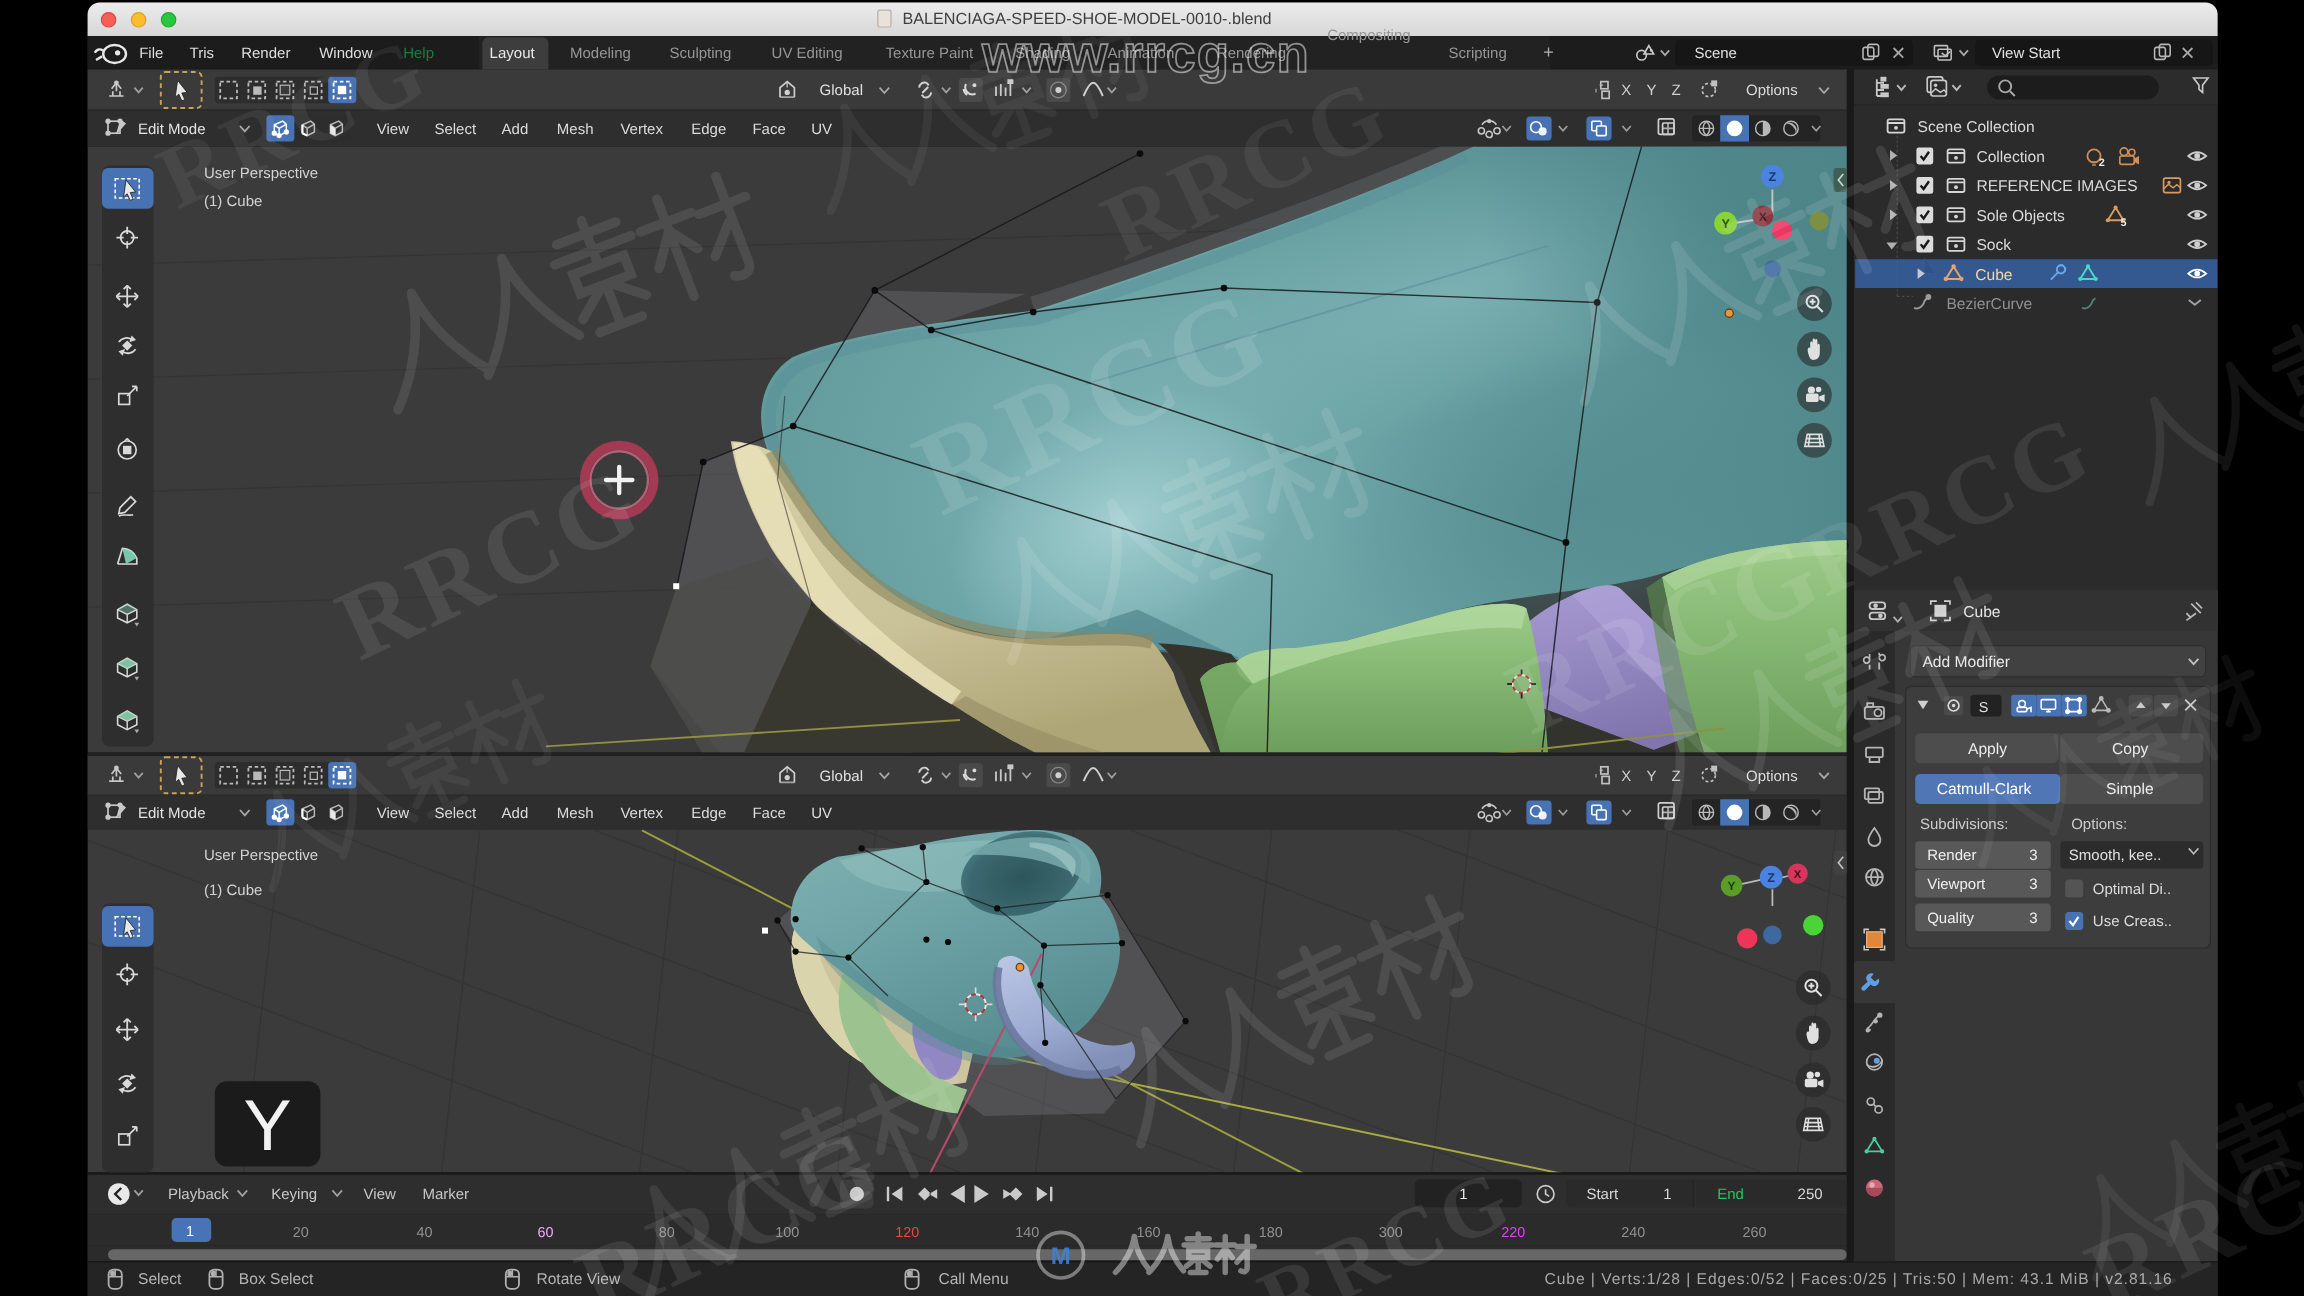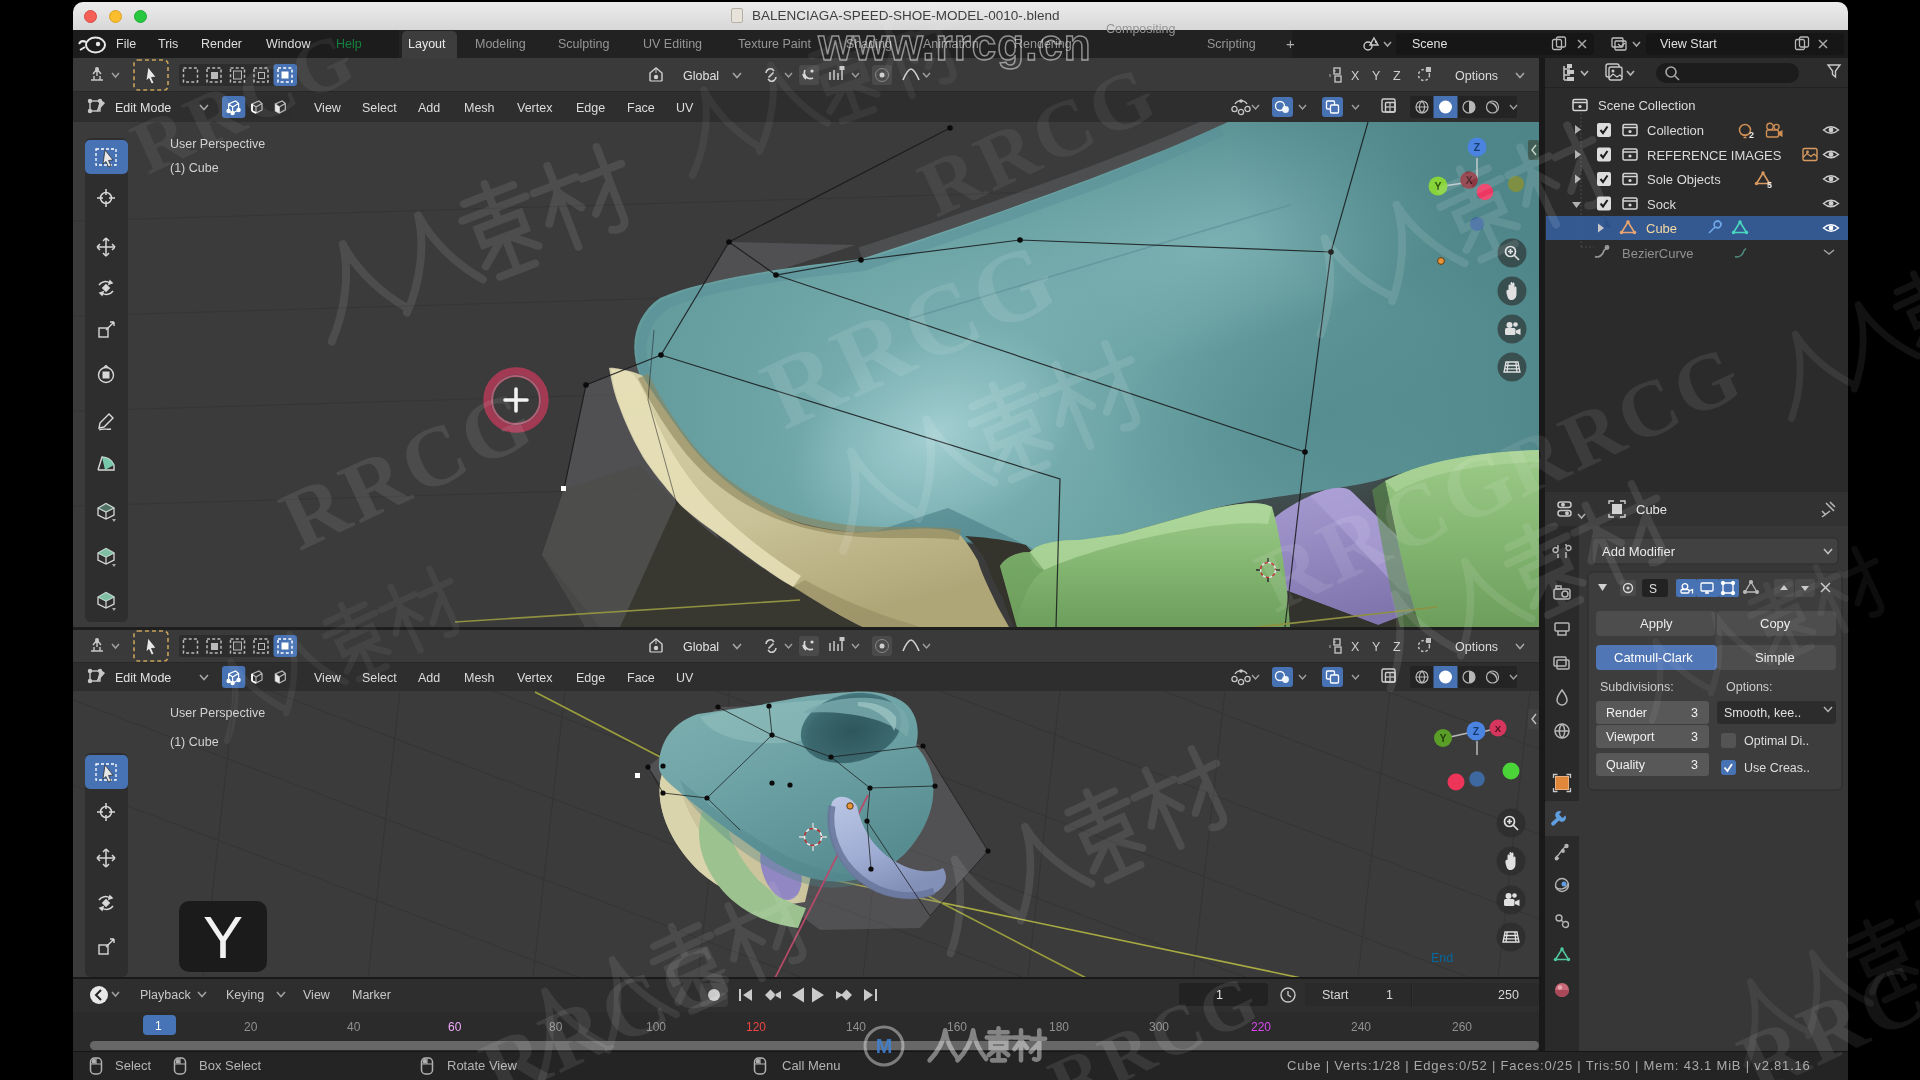--- a/index.html
+++ b/index.html
@@ -286,21 +286,21 @@
   <div class="txt" style="left:226px;top:989px">Keying</div>
   <div class="txt" style="left:303px;top:989px">View</div>
   <div class="txt" style="left:352px;top:989px">Marker</div>
 
   <div class="abs" style="left:1179px;top:983px;width:89px;height:23px;background:#222;border-radius:4px"></div>
   <div class="txt" style="left:1216px;top:989px;color:#e5e5e5">1</div>
   <div class="abs" style="left:1305px;top:983px;width:107px;height:23px;background:#2a2a2a;border-radius:4px 0 0 4px;border-right:1px solid #222"></div>
   <div class="abs" style="left:1413px;top:983px;width:126px;height:23px;background:#2a2a2a;border-radius:0 4px 4px 0"></div>
   <div class="txt" style="left:1322px;top:989px;color:#d8d8d8">Start</div>
   <div class="txt" style="left:1386px;top:989px;color:#d8d8d8">1</div>
-  <div class="txt" style="left:1431px;top:952px;color:#0369a1">End</div>
+  <div class="txt" style="left:1431px;top:989px;color:#22c55e">End</div>
   <div class="txt" style="left:1498px;top:989px;color:#d8d8d8">250</div>
 
   <div class="abs" style="left:143px;top:1015px;width:33px;height:20px;background:#4674b6;border-radius:4px"></div>
   <div class="txt" style="left:155px;top:1020px;color:#fff;font-size:12px">1</div>
   <div class="txt" style="left:244px;top:1021px;color:#909090;font-size:12px">20</div>
   <div class="txt" style="left:347px;top:1021px;color:#909090;font-size:12px">40</div>
   <div class="txt" style="left:448px;top:1021px;color:#f0abfc;font-size:12px">60</div>
   <div class="txt" style="left:549px;top:1021px;color:#909090;font-size:12px">80</div>
   <div class="txt" style="left:646px;top:1021px;color:#909090;font-size:12px">100</div>
   <div class="txt" style="left:746px;top:1021px;color:#ef4444;font-size:12px">120</div>

